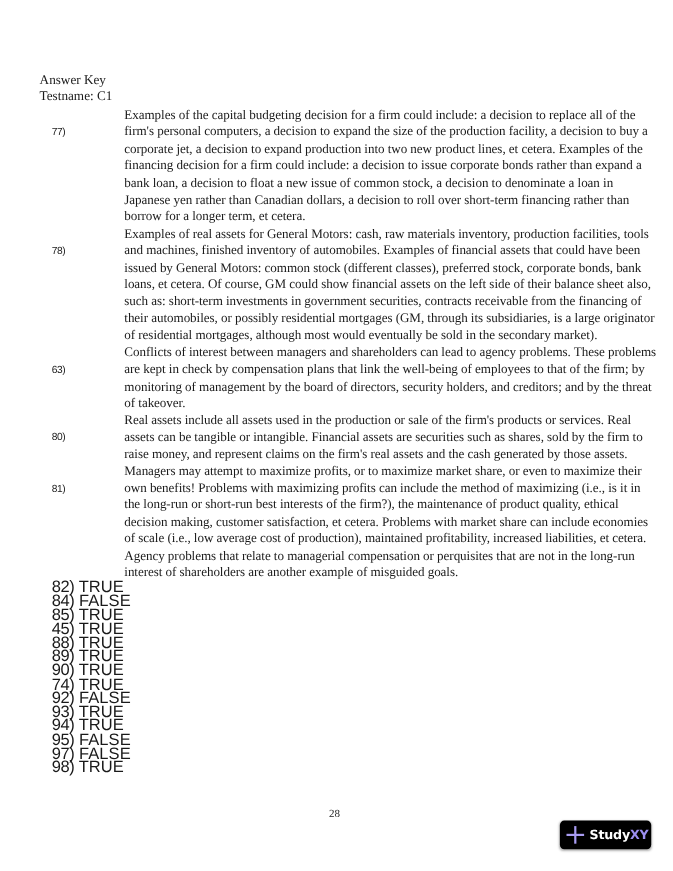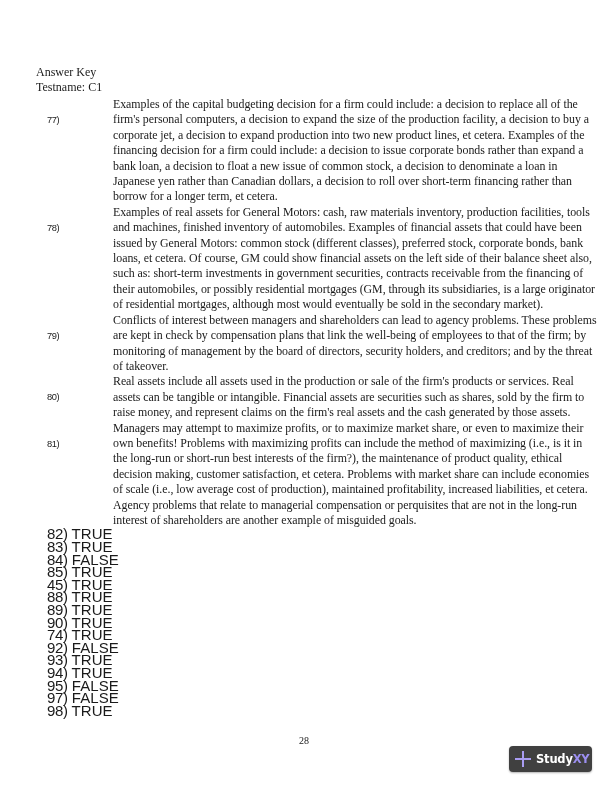--- a/index.html
+++ b/index.html
@@ -5,21 +5,21 @@
   html, body { margin: 0; padding: 0; background: #ffffff; }
   body { width: 612px; height: 792px; position: relative; overflow: hidden; color: #1a1a1a; }
   .header { position: absolute; left: 36px; top: 34px; font-family: "Liberation Serif", serif; font-size: 12px; line-height: 15px; margin-top: 31px; }
   .items { position: absolute; left: 47px; top: 97px; width: 552px; }
   .q { position: relative; padding-left: 18px; font-family: "Liberation Serif", serif; font-size: 11.9px; line-height: 15.4px; letter-spacing: -0.05px; }
   .q .num { position: absolute; left: 0; top: 0; font-family: "Liberation Sans", sans-serif; font-size: 9.3px; letter-spacing: -0.4px; margin-top: 16px; }
   .q .txt { display: block; margin-left: 48px; }
   .tf { position: relative; font-family: "Liberation Sans", sans-serif; font-size: 15px; line-height: 12.6px; letter-spacing: 0.1px; }
   .tf .num { letter-spacing: -0.4px; }
   .pagenum { position: absolute; left: 299px; top: 735px; font-family: Liberation Serif, serif; font-size: 10px; }
-  .badge { position: absolute; left: 509px; top: 746px; width: 83px; height: 26px; background: #404040; border-radius: 4px; display: flex; align-items: center; box-shadow: 0 1px 2px rgba(0,0,0,0.3); text-align: center; }
+  .badge { position: absolute; left: 509px; top: 746px; width: 83px; height: 26px; background: #000000; border-radius: 4px; display: flex; align-items: center; box-shadow: 0 1px 2px rgba(0,0,0,0.3); text-align: center; }
   .badge .plus { width: 16px; height: 16px; margin-left: 6px; position: relative; }
   .badge .plus::before, .badge .plus::after { content: ""; position: absolute; background: #a99cf2; }
   .badge .plus::before { left: 7px; top: 0; width: 1.5px; height: 16px; }
   .badge .plus::after { left: 0; top: 7px; width: 16px; height: 1.5px; }
   .badge .brand { margin-left: 5px; font-family: "DejaVu Sans", sans-serif; font-weight: bold; font-size: 11.5px; color: #ffffff; letter-spacing: -0.2px; }
   .badge .brand .accent { color: #9c8ff0; }
 </style>
 </head>
 <body>
 
@@ -31,35 +31,34 @@
 <div class="items">
   <div class="q">
     <span class="num">77)</span>
     <span class="txt">Examples of the capital budgeting decision for a firm could include: a decision to replace all of the firm's personal computers, a decision to expand the size of the production facility, a decision to buy a corporate jet, a decision to expand production into two new product lines, et cetera. Examples of the financing decision for a firm could include: a decision to issue corporate bonds rather than expand a bank loan, a decision to float a new issue of common stock, a decision to denominate a loan in Japanese yen rather than Canadian dollars, a decision to roll over short-term financing rather than borrow for a longer term, et cetera.</span>
   </div>
   <div class="q">
     <span class="num">78)</span>
     <span class="txt">Examples of real assets for General Motors: cash, raw materials inventory, production facilities, tools and machines, finished inventory of automobiles. Examples of financial assets that could have been issued by General Motors: common stock (different classes), preferred stock, corporate bonds, bank loans, et cetera. Of course, GM could show financial assets on the left side of their balance sheet also, such as: short-term investments in government securities, contracts receivable from the financing of their automobiles, or possibly residential mortgages (GM, through its subsidiaries, is a large originator of residential mortgages, although most would eventually be sold in the secondary market).</span>
   </div>
   <div class="q">
-    <span class="num">79)</span>
+    <span class="num">63)</span>
     <span class="txt">Conflicts of interest between managers and shareholders can lead to agency problems. These problems are kept in check by compensation plans that link the well-being of employees to that of the firm; by monitoring of management by the board of directors, security holders, and creditors; and by the threat of takeover.</span>
   </div>
   <div class="q">
     <span class="num">80)</span>
     <span class="txt">Real assets include all assets used in the production or sale of the firm's products or services. Real assets can be tangible or intangible. Financial assets are securities such as shares, sold by the firm to raise money, and represent claims on the firm's real assets and the cash generated by those assets.</span>
   </div>
   <div class="q">
     <span class="num">81)</span>
     <span class="txt">Managers may attempt to maximize profits, or to maximize market share, or even to maximize their own benefits! Problems with maximizing profits can include the method of maximizing (i.e., is it in the long-run or short-run best interests of the firm?), the maintenance of product quality, ethical decision making, customer satisfaction, et cetera. Problems with market share can include economies of scale (i.e., low average cost of production), maintained profitability, increased liabilities, et cetera. Agency problems that relate to managerial compensation or perquisites that are not in the long-run interest of shareholders are another example of misguided goals.</span>
   </div>
 
   <div id="tf-list">
       <div class="tf"><span class="num">82)</span> <span>TRUE</span></div>
-      <div class="tf"><span class="num">83)</span> <span>TRUE</span></div>
       <div class="tf"><span class="num">84)</span> <span>FALSE</span></div>
       <div class="tf"><span class="num">85)</span> <span>TRUE</span></div>
       <div class="tf"><span class="num">45)</span> <span>TRUE</span></div>
       <div class="tf"><span class="num">88)</span> <span>TRUE</span></div>
       <div class="tf"><span class="num">89)</span> <span>TRUE</span></div>
       <div class="tf"><span class="num">90)</span> <span>TRUE</span></div>
       <div class="tf"><span class="num">74)</span> <span>TRUE</span></div>
       <div class="tf"><span class="num">92)</span> <span>FALSE</span></div>
       <div class="tf"><span class="num">93)</span> <span>TRUE</span></div>
       <div class="tf"><span class="num">94)</span> <span>TRUE</span></div>

